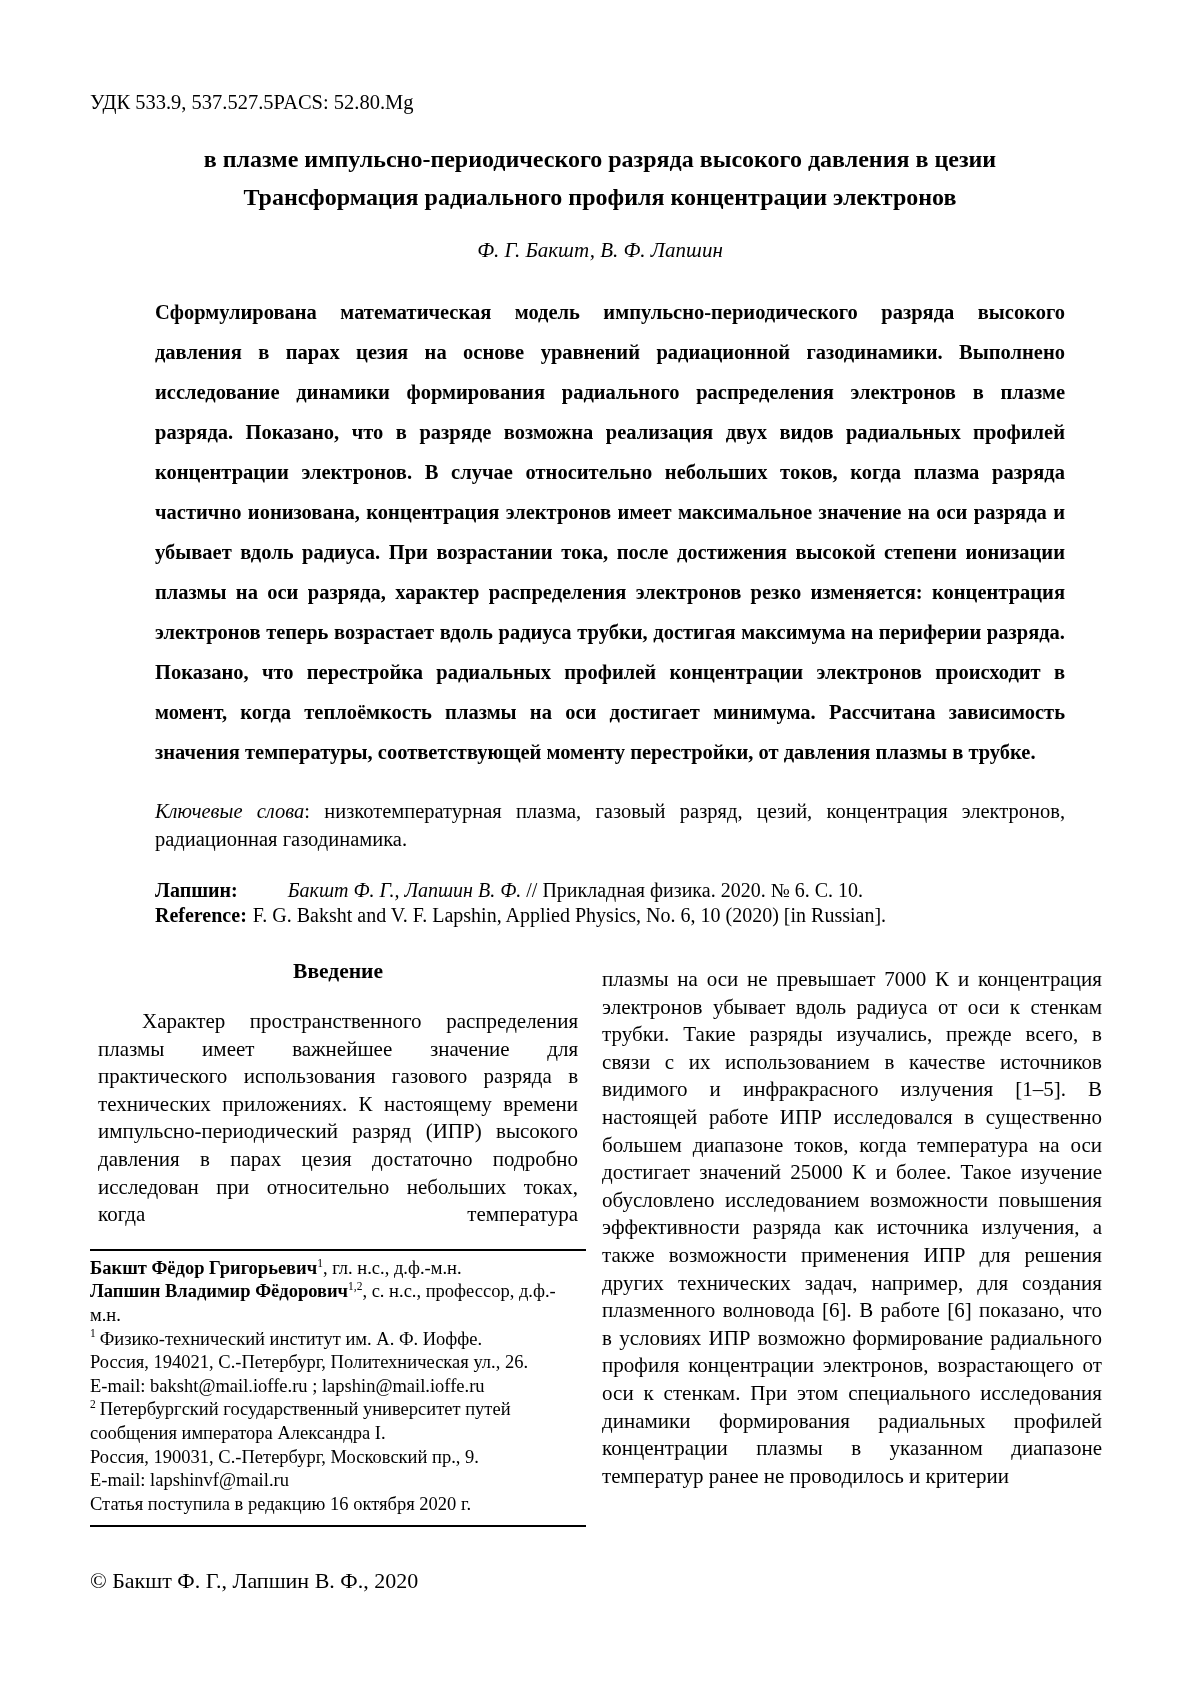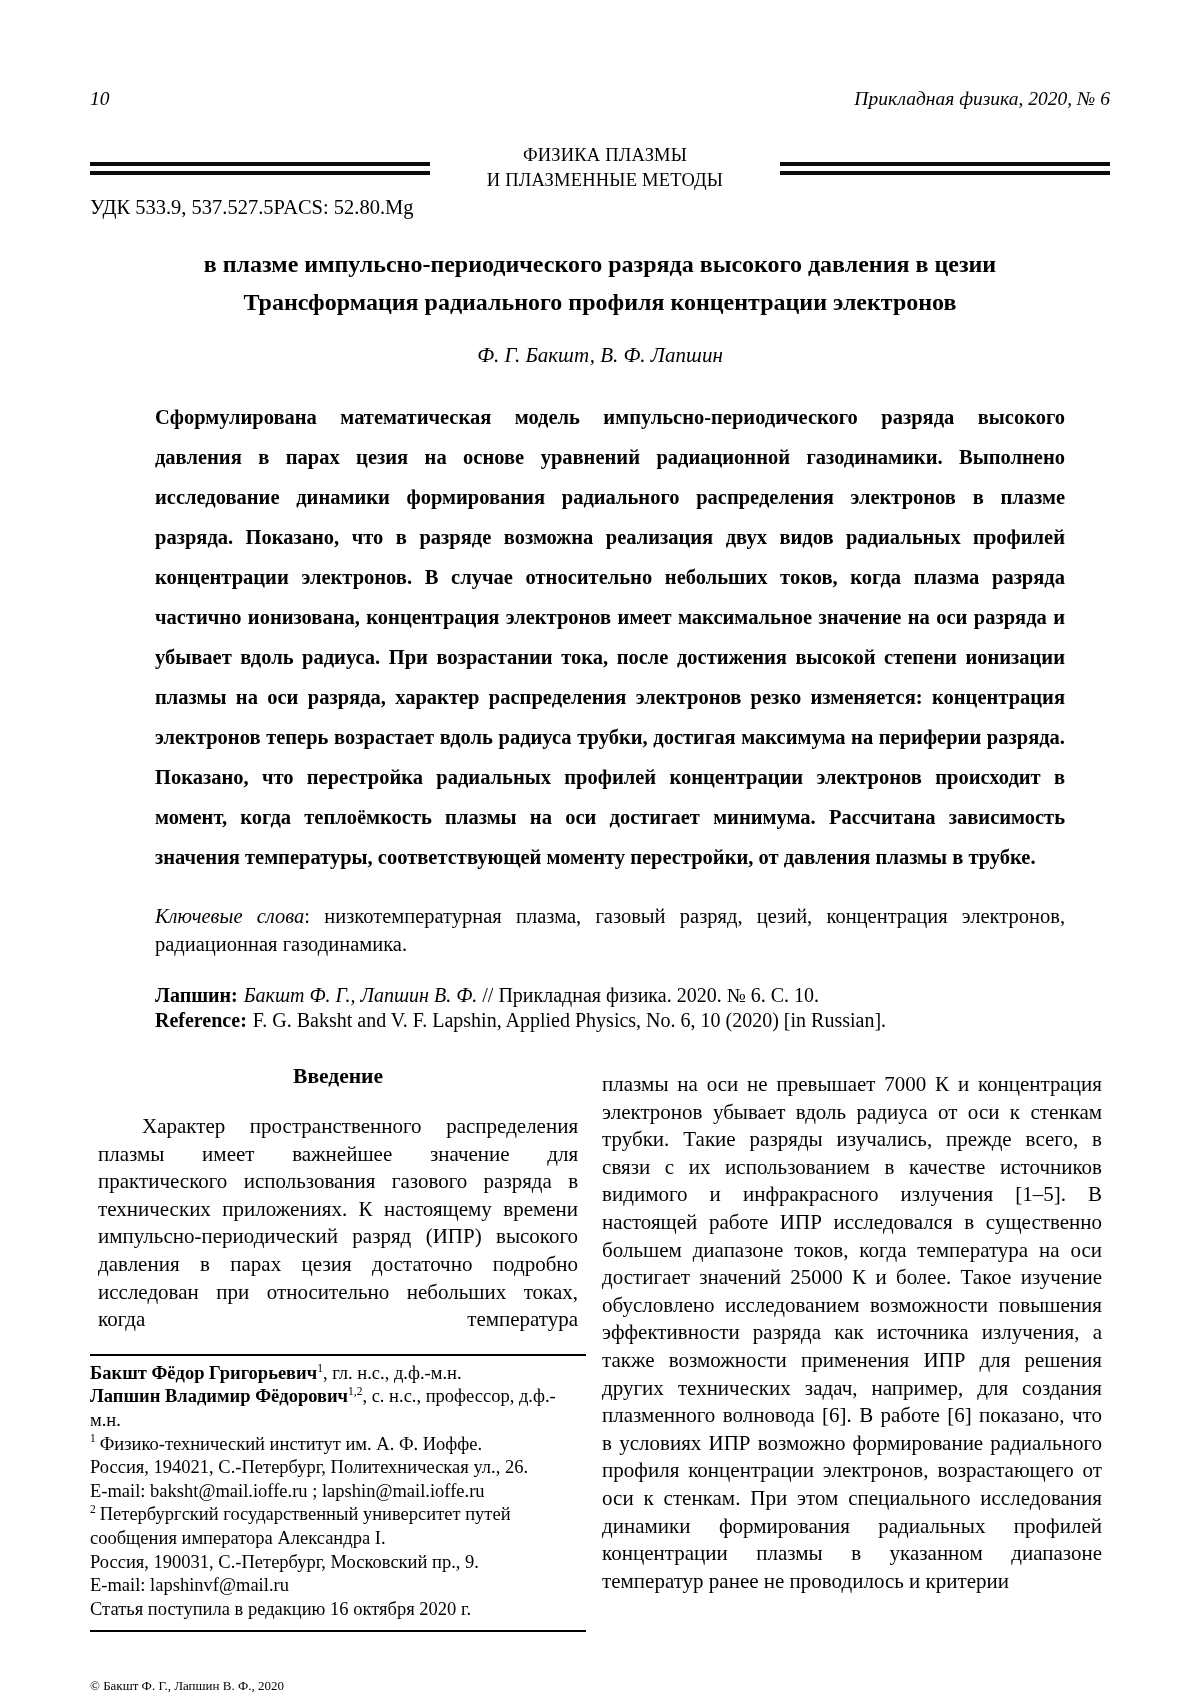--- a/index.html
+++ b/index.html
@@ -36,56 +36,44 @@
     font-size:21px; line-height:24px; }
 
   
   .front { padding:0 45px 0 65px; }
   .abstract { margin-top:30px; font-weight:bold; 
     font-size:20.5px; line-height:40px; text-align:justify; }
   .keywords { margin-top:26px; font-size:20.5px; line-height:27.5px; text-align:justify; }
   .kw-label { font-style:italic; }
   .citation { margin-top:25px; font-size:20px; line-height:25px; }
   .cit-label { font-weight:bold; margin-right:6px; }
-  .cit-authors { font-style:italic; }
+  .cit-authors { font-style:italic;margin-left:44px; }
 
   
   .columns { display:grid; grid-template-columns:1fr 1.04fr; column-gap:8px; margin-top:30px; }
   .intro-heading { text-align:center; font-weight:bold; font-size:21.5px; line-height:27px; }
   .col p { margin:8px; font-size:21px; line-height:27.6px; text-align:justify; }
   .left-par { margin-top:23px !important; text-indent:44px; text-align-last:justify; }
 
   
   .footnote { margin-top:20px; font-size:18.5px; line-height:23.6px; }
   .fn-rule { border:none; border-top:2px solid #000; margin:0 0 6px 0; }
   .fn-line sup, .fn-aff sup { font-size:0.62em; vertical-align:super; line-height:0; }
   .fn-name { font-weight:bold; }
   .aff-marker { margin-right:4px; }
   .fn-received { margin-top:0; }
   .fn-rule2 { border:none; border-top:2px solid #000; margin:9px 0 7px 0; }
-  .fn-copyright { font-size:13px; line-height:24px;margin-top:42px; }
+  .fn-copyright { font-size:22px; line-height:24px;margin-top:42px; }
 </style>
 </head>
 <body>
 
 <div class="page">
 
-  <div class="header-row">
-    <span>10</span>
-    <span>Прикладная физика, 2020, № 6</span>
-  </div>
 
-  <div class="banner">
-    <div class="dbl-rule rule-left"></div>
-    <div class="banner-text">
-      <div>ФИЗИКА ПЛАЗМЫ</div>
-      <div>И ПЛАЗМЕННЫЕ МЕТОДЫ</div>
-    </div>
-    <div class="dbl-rule rule-right"></div>
-  </div>
 
   <div class="codes-row">
     <span>УДК 533.9, 537.527.5</span>
     <span>PACS: 52.80.Mg</span>
   </div>
 
   <div class="title">
     <div>в плазме импульсно-периодического разряда высокого давления в цезии</div>
     <div>Трансформация радиального профиля концентрации электронов</div>
   </div>

